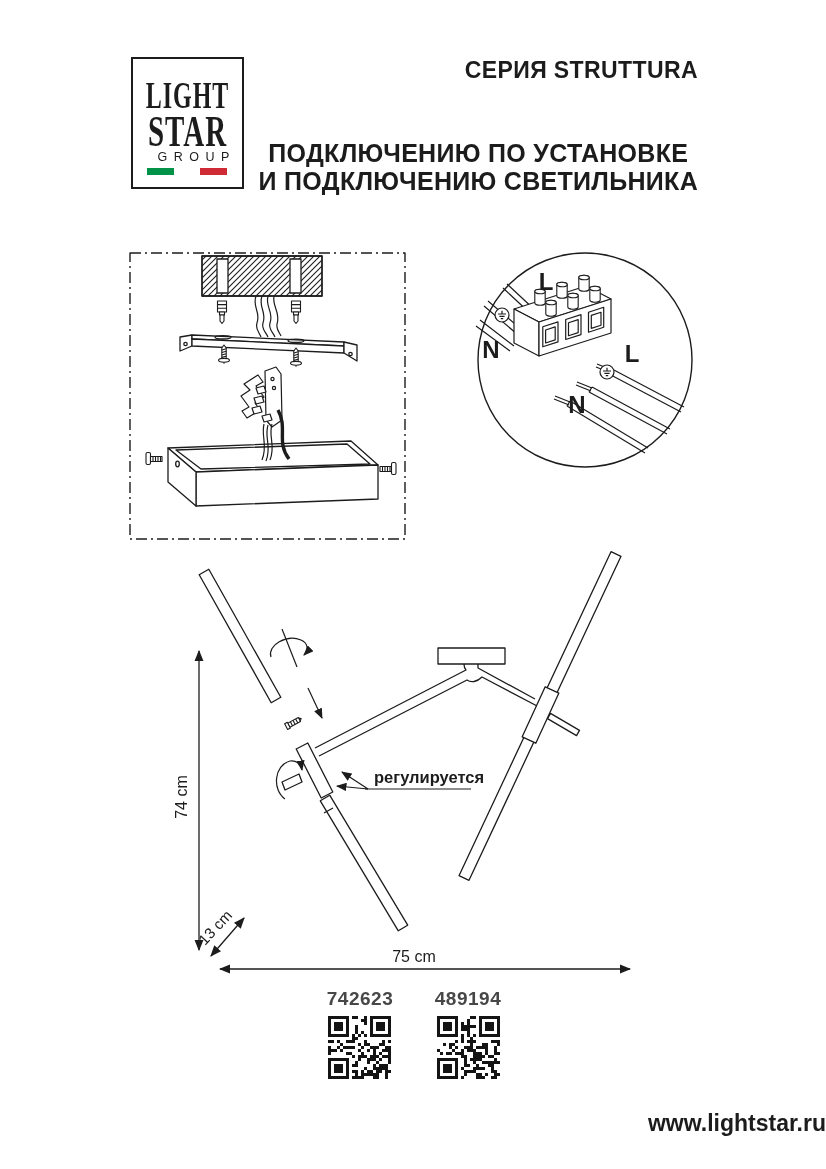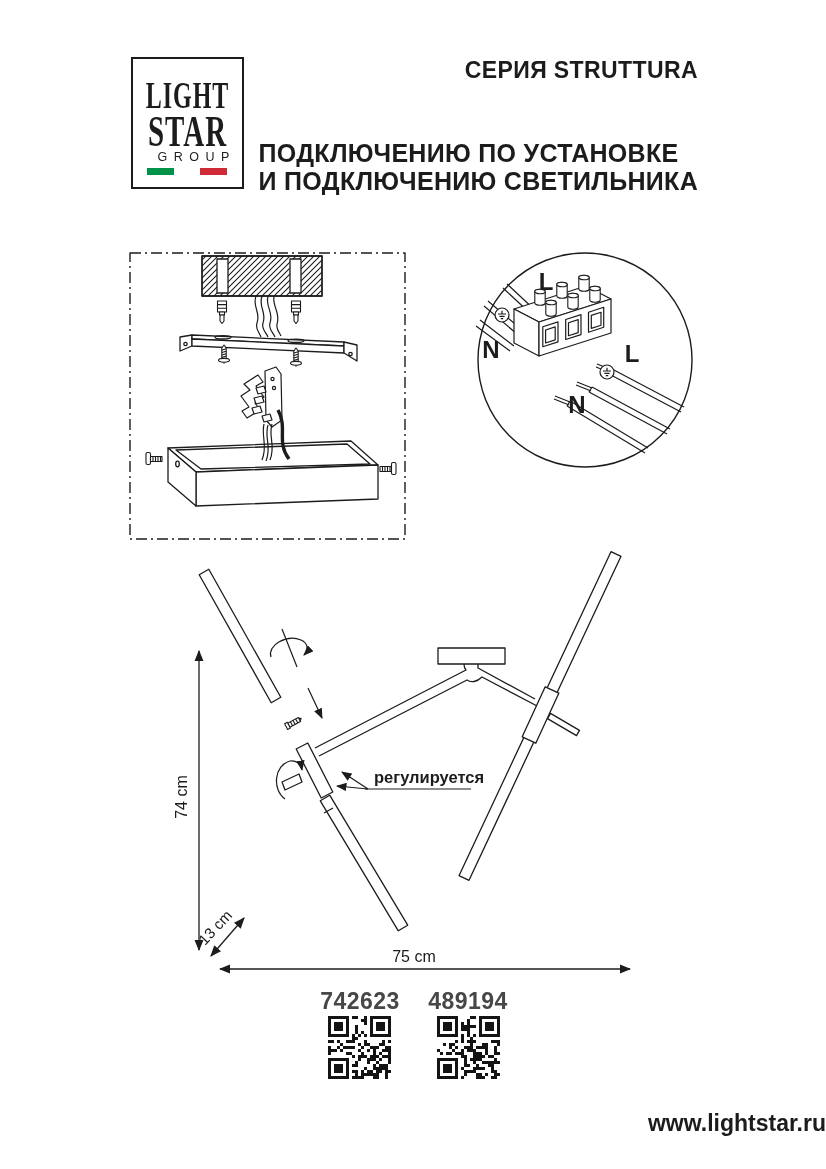--- a/index.html
+++ b/index.html
@@ -11,25 +11,25 @@
   .logo-word{position:absolute;left:0;width:100%;font-family:"Liberation Serif",serif;font-weight:bold;
              letter-spacing:1px;transform-origin:50% 0;}
   .logo-light{top:15px;font-size:24px;transform:scaleY(1.62);}
   .logo-star{top:47px;font-size:29px;transform:scaleY(1.55);}
   .logo-group{position:absolute;top:91px;left:6px;width:100%;font-size:12.5px;letter-spacing:6.5px;
               text-indent:6.5px;font-weight:400;}
   .logo-flag{position:absolute;top:109px;left:14px;width:80px;height:7px;display:flex;}
   .logo-flag span{flex:1;height:100%;}
   .fg{background:#009246;} .fw{background:#ffffff;} .fr{background:#ce2b37;}
   
-  .h-right{right:128px;text-align:left;font-weight:bold;white-space:nowrap;}
+  .h-right{right:128px;text-align:center;font-weight:bold;white-space:nowrap;}
   .series-block{top:56px;font-size:23px;line-height:29px;letter-spacing:0.4px;}
   .title-block{top:139px;font-size:25px;line-height:28px;letter-spacing:0.3px;}
   
-  .qr-label{width:90px;text-align:center;font-size:23px;font-weight:bold;color:#474747;letter-spacing:0.5px;}
+  .qr-label{width:90px;text-align:center;font-size:19px;font-weight:bold;color:#474747;letter-spacing:0.5px;}
   .qr-box{width:63px;height:63px;}
   
   .footer-url{left:0;right:0;top:1110px;text-align:right;font-size:23px;font-weight:bold;}
   svg text{font-family:"Liberation Sans",sans-serif;fill:#1c1c1c;}
 </style>
 </head>
 <body>
 
 <div class="page">
 

